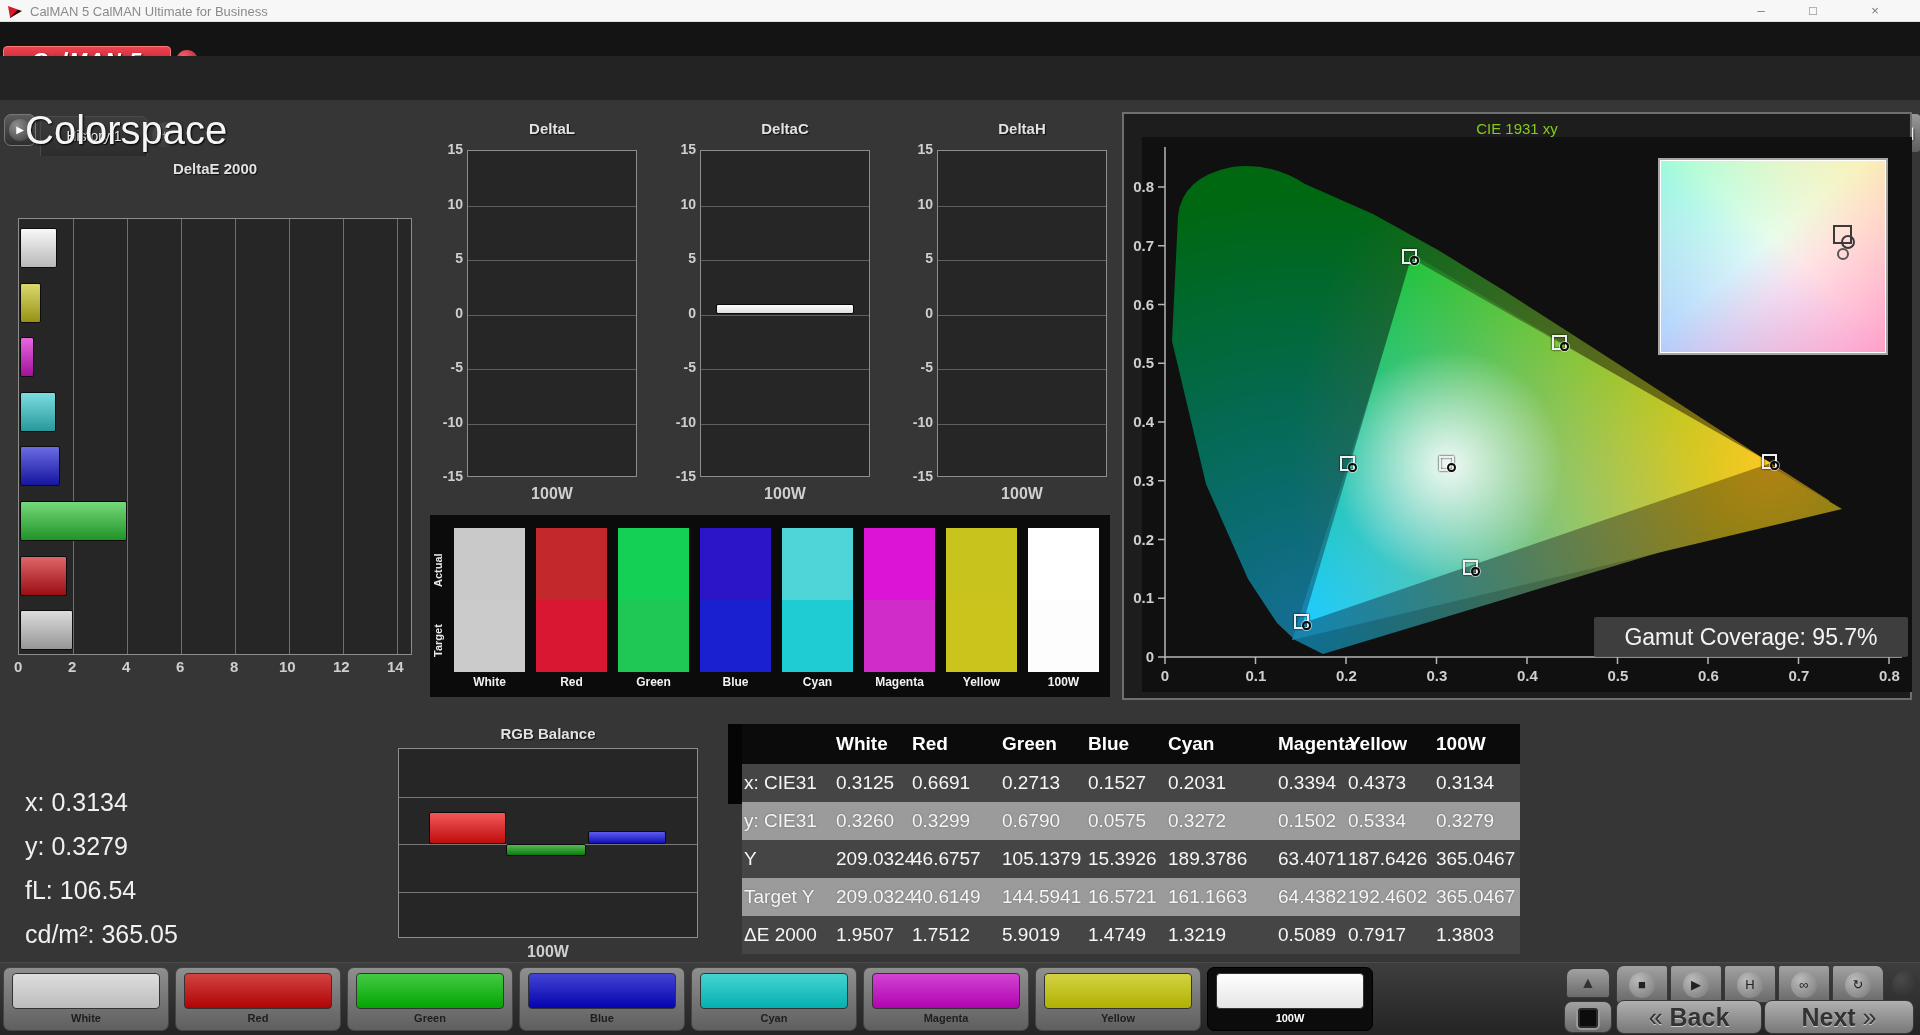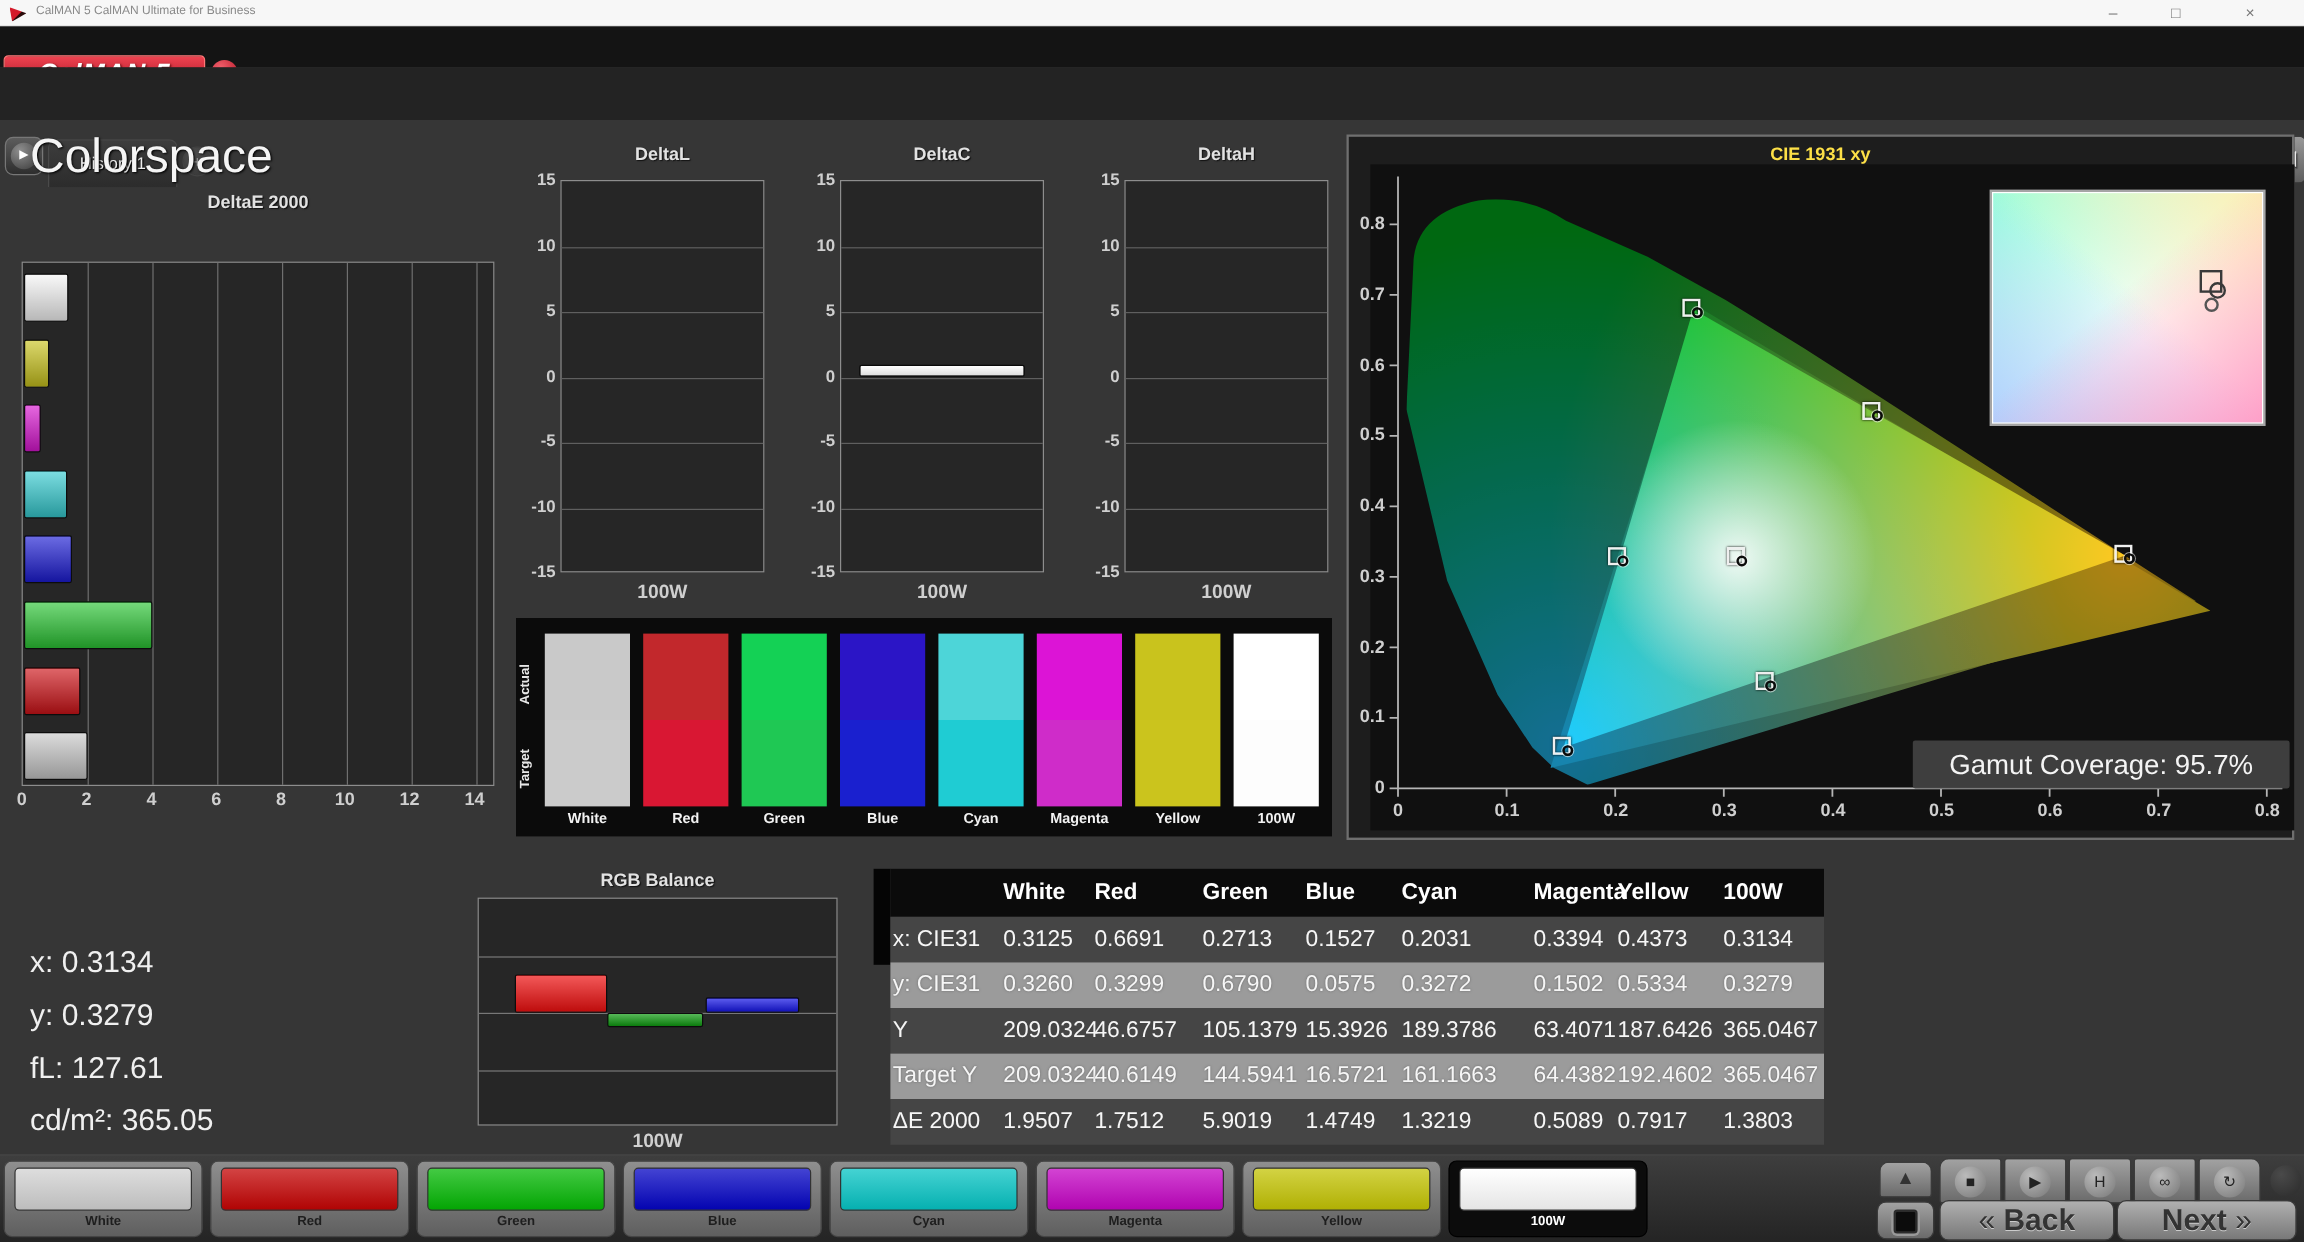--- a/index.html
+++ b/index.html
@@ -3,21 +3,21 @@
 <meta charset="utf-8">
 <style>
   html,body{margin:0;padding:0;background:#111;}
   *{box-sizing:border-box;font-family:"Liberation Sans",sans-serif;}
   #root{position:relative;width:1920px;height:1035px;overflow:hidden;background:#363636;}
   .abs{position:absolute;}
 
   
   #titlebar{left:0;top:0;width:1920px;height:22px;background:#f7f7f7;border-bottom:1px solid #e0e0e0;}
   #app-icon{left:8px;top:4px;width:14px;height:14px;background:linear-gradient(135deg,#d41a2a 55%,#2a0a0a 56%);clip-path:polygon(0 15%,100% 50%,15% 100%);}
-  #app-title{left:30px;top:4px;font-size:10px;color:#8a8a8a;text-align:right;}
+  #app-title{left:30px;top:4px;font-size:13px;color:#8a8a8a;text-align:right;}
   .winbtn{top:0;width:34px;height:22px;color:#777;font-size:13px;text-align:center;line-height:22px;}
 
   
   #logobar{left:0;top:22px;width:1920px;height:34px;background:#141414;}
   #logo{left:3px;top:24px;width:168px;height:30px;background:linear-gradient(#ef4350,#9e0f20);border:1px solid #f77;border-radius:4px;color:#fff;text-align:center;line-height:28px;font-size:22px;font-weight:bold;font-style:italic;letter-spacing:1px;text-shadow:1px 1px 2px #400;}
   #logo-caret{left:176px;top:28px;width:22px;height:22px;border-radius:50%;background:radial-gradient(circle at 35% 30%,#f2606c,#b01020);color:#fff;font-size:9px;text-align:center;line-height:22px;}
   #rainbow{left:180px;top:40px;width:1740px;height:5px;border-radius:3px;background:linear-gradient(90deg,#c40000 0%,#ef0040 10%,#ee00b0 24%,#8a00ea 37%,#2404e8 49%,#00a8e6 59%,#00cf4e 69%,#a8d800 79%,#e89400 89%,#e02800 100%);}
 
   
   #tabbar{left:0;top:56px;width:1920px;height:44px;background:#232323;}
@@ -41,21 +41,21 @@
 
   
   #swatch-panel{left:430px;top:515px;width:680px;height:182px;background:#0b0b0b;}
   .vlabel{position:absolute;left:2px;width:16px;color:#e8e8e8;font-size:11px;font-weight:bold;writing-mode:vertical-rl;transform:rotate(180deg);text-align:center;}
   .swcol{position:absolute;top:13px;width:71px;height:144px;}
   .swcol .half{position:absolute;left:0;width:100%;height:50%;}
   .swlab{position:absolute;top:160px;width:71px;text-align:center;color:#f2f2f2;font-size:12px;font-weight:bold;}
 
   
   #cie-panel{left:1122px;top:112px;width:790px;height:588px;background:#1d1d1d;border:2px solid #6f6f6f;}
-  #cie-title{position:absolute;left:0;top:6px;width:100%;text-align:center;color:#fde047;font-size:15px;font-weight:bold;}
+  #cie-title{position:absolute;left:0;top:6px;width:100%;text-align:center;color:#84cc16;font-size:15px;font-weight:normal;}
   #cie-plot{position:absolute;left:18px;top:23px;width:770px;height:555px;background:#101010;}
   .cie-marker-sq{position:absolute;width:15px;height:15px;border:2px solid #efefef;box-shadow:0 0 2px #000 inset,0 0 2px #000;}
   .cie-marker-ci{position:absolute;width:9px;height:9px;border:2px solid #0b0b0b;border-radius:50%;box-shadow:0 0 0 1px rgba(255,255,255,.55);}
   #coverage{position:absolute;left:470px;top:503px;width:314px;height:40px;background:rgba(66,66,66,.93);border-radius:2px;color:#f4f4f4;font-size:23px;line-height:40px;text-align:center;}
 
   
   #reading-title{left:25px;top:738px;font-size:30px;font-weight:bold;color:#f3f3f3;}
   .reading-line{position:absolute;left:25px;font-size:25px;color:#f0f0f0;}
 
   
@@ -408,21 +408,21 @@
           <div class="ticklab" style="left: 646.5px; top: 530px; width: 20px; text-align: center; font-size: 15px;">0.7</div>
           <div class="ticklab" style="left: 737px; top: 530px; width: 20px; text-align: center; font-size: 15px;">0.8</div>
         </div>
     </div>
     <div id="coverage">Gamut Coverage:  95.7%</div>
   </div>
 
   <div id="reading-lines">
       <div class="reading-line" style="top: 788px;">x: 0.3134</div>
       <div class="reading-line" style="top: 832px;">y: 0.3279</div>
-      <div class="reading-line" style="top: 876px;">fL: 127.61</div>
+      <div class="reading-line" style="top: 876px;">fL: 106.54</div>
       <div class="reading-line" style="top: 920px;">cd/m²: 365.05</div>
     </div>
 
   <div class="abs" style="left:366px;top:725px;width:340px;height:235px;">
     <div class="chart-title" style="left:32px;top:0;width:300px;">RGB Balance</div>
     <div class="plotbox" style="left:32px;top:23px;width:300px;height:190px;background:#262626;" id="rgb-box">
         <div class="hgrid" style="top: 47.5px; background: rgb(119, 119, 119);"></div>
         <div class="hgrid" style="top: 95px; background: rgb(119, 119, 119);"></div>
         <div class="hgrid" style="top: 142.5px; background: rgb(119, 119, 119);"></div>
         <div class="bar" style="left: 30px; width: 77px; height: 32.0625px; top: 62.9375px; background: linear-gradient(rgba(255, 255, 255, 0.3), rgba(0, 0, 0, 0.2)), rgb(238, 16, 16);"></div>

